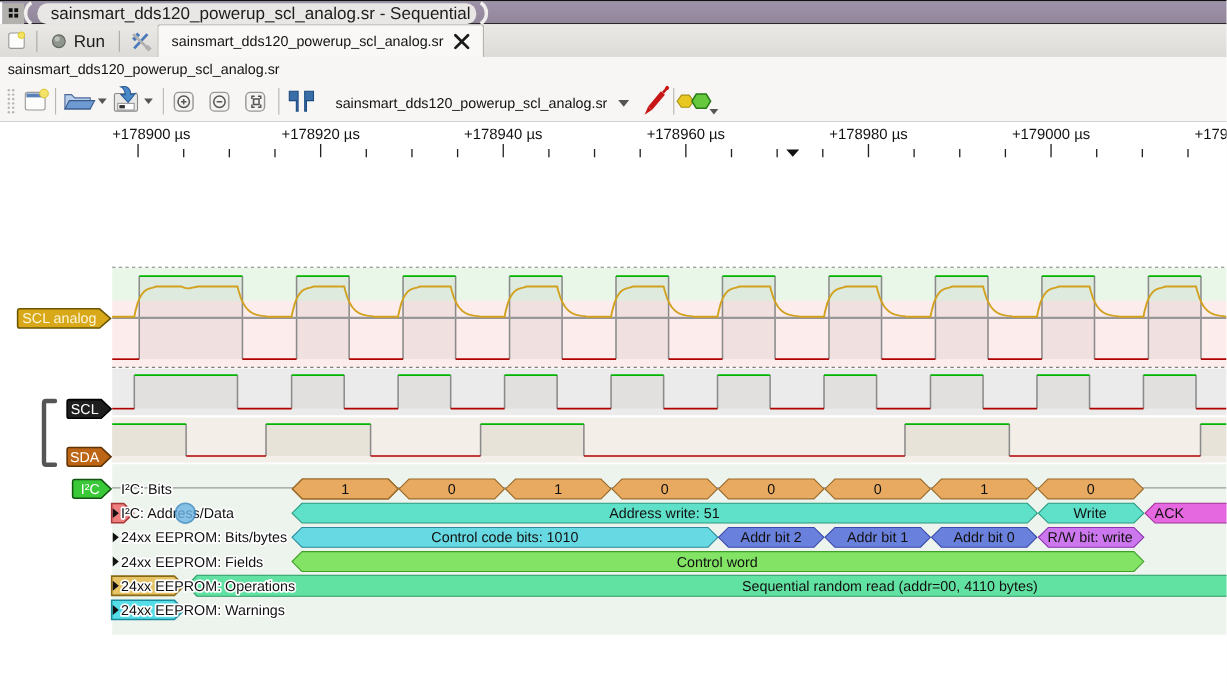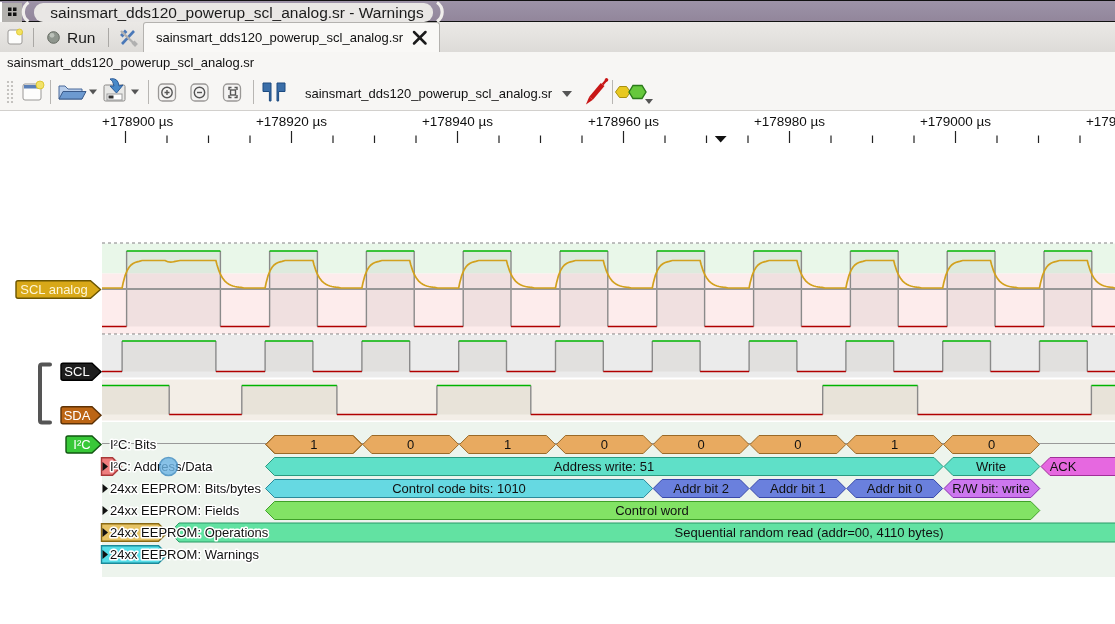--- a/index.html
+++ b/index.html
@@ -20,21 +20,21 @@
 <rect x="0" y="1" width="2" height="20" fill="#fff"></rect>
 <g transform="translate(8,6.5)">
         <rect width="3.5" height="3.5" fill="#111"></rect>
         <rect x="5" width="3.5" height="3.5" fill="#111"></rect>
         <rect y="5" width="3.5" height="3.5" fill="#111"></rect>
         <rect x="5" y="5" width="3.5" height="3.5" fill="#111"></rect>
       </g>
 <path d="M28.5,1.5 A 11.3 11.3 0 0 0 28.5,20.5" fill="none" stroke="#f0eeec" stroke-width="3.2"></path>
 <path d="M437,1.5 A 11.3 11.3 0 0 1 437,20.5" fill="none" stroke="#f0eeec" stroke-width="3.2"></path>
 </svg>
-<div id="capsule">sainsmart_dds120_powerup_scl_analog.sr - Warnings</div>
+<div id="capsule">sainsmart_dds120_powerup_scl_analog.sr - Sequential</div>
 </div>
 <div id="tabbar"></div>
 <div id="tab">sainsmart_dds120_powerup_scl_analog.sr</div>
 <svg class="abs" style="left:0;top:22px" width="1115" height="30" viewBox="0 0 1115 30">
 <rect x="8" y="8" width="14" height="14" rx="2" fill="#fdfdfc" stroke="#9a9896"></rect>
     <circle cx="19.5" cy="10" r="3" fill="#f3e260" stroke="#dcc428" stroke-width="0.8"></circle>
 <line x1="33.5" y1="6" x2="33.5" y2="25" stroke="#aaa8a5"></line>
 <circle cx="53.5" cy="15.5" r="5.8" fill="#8f968e" stroke="#62685f"></circle>
     <circle cx="52" cy="13.3" r="2.4" fill="#bcc2ba"></circle>
 <text x="67" y="20.5" font-size="15.5" fill="#1a1a1a">Run</text>

